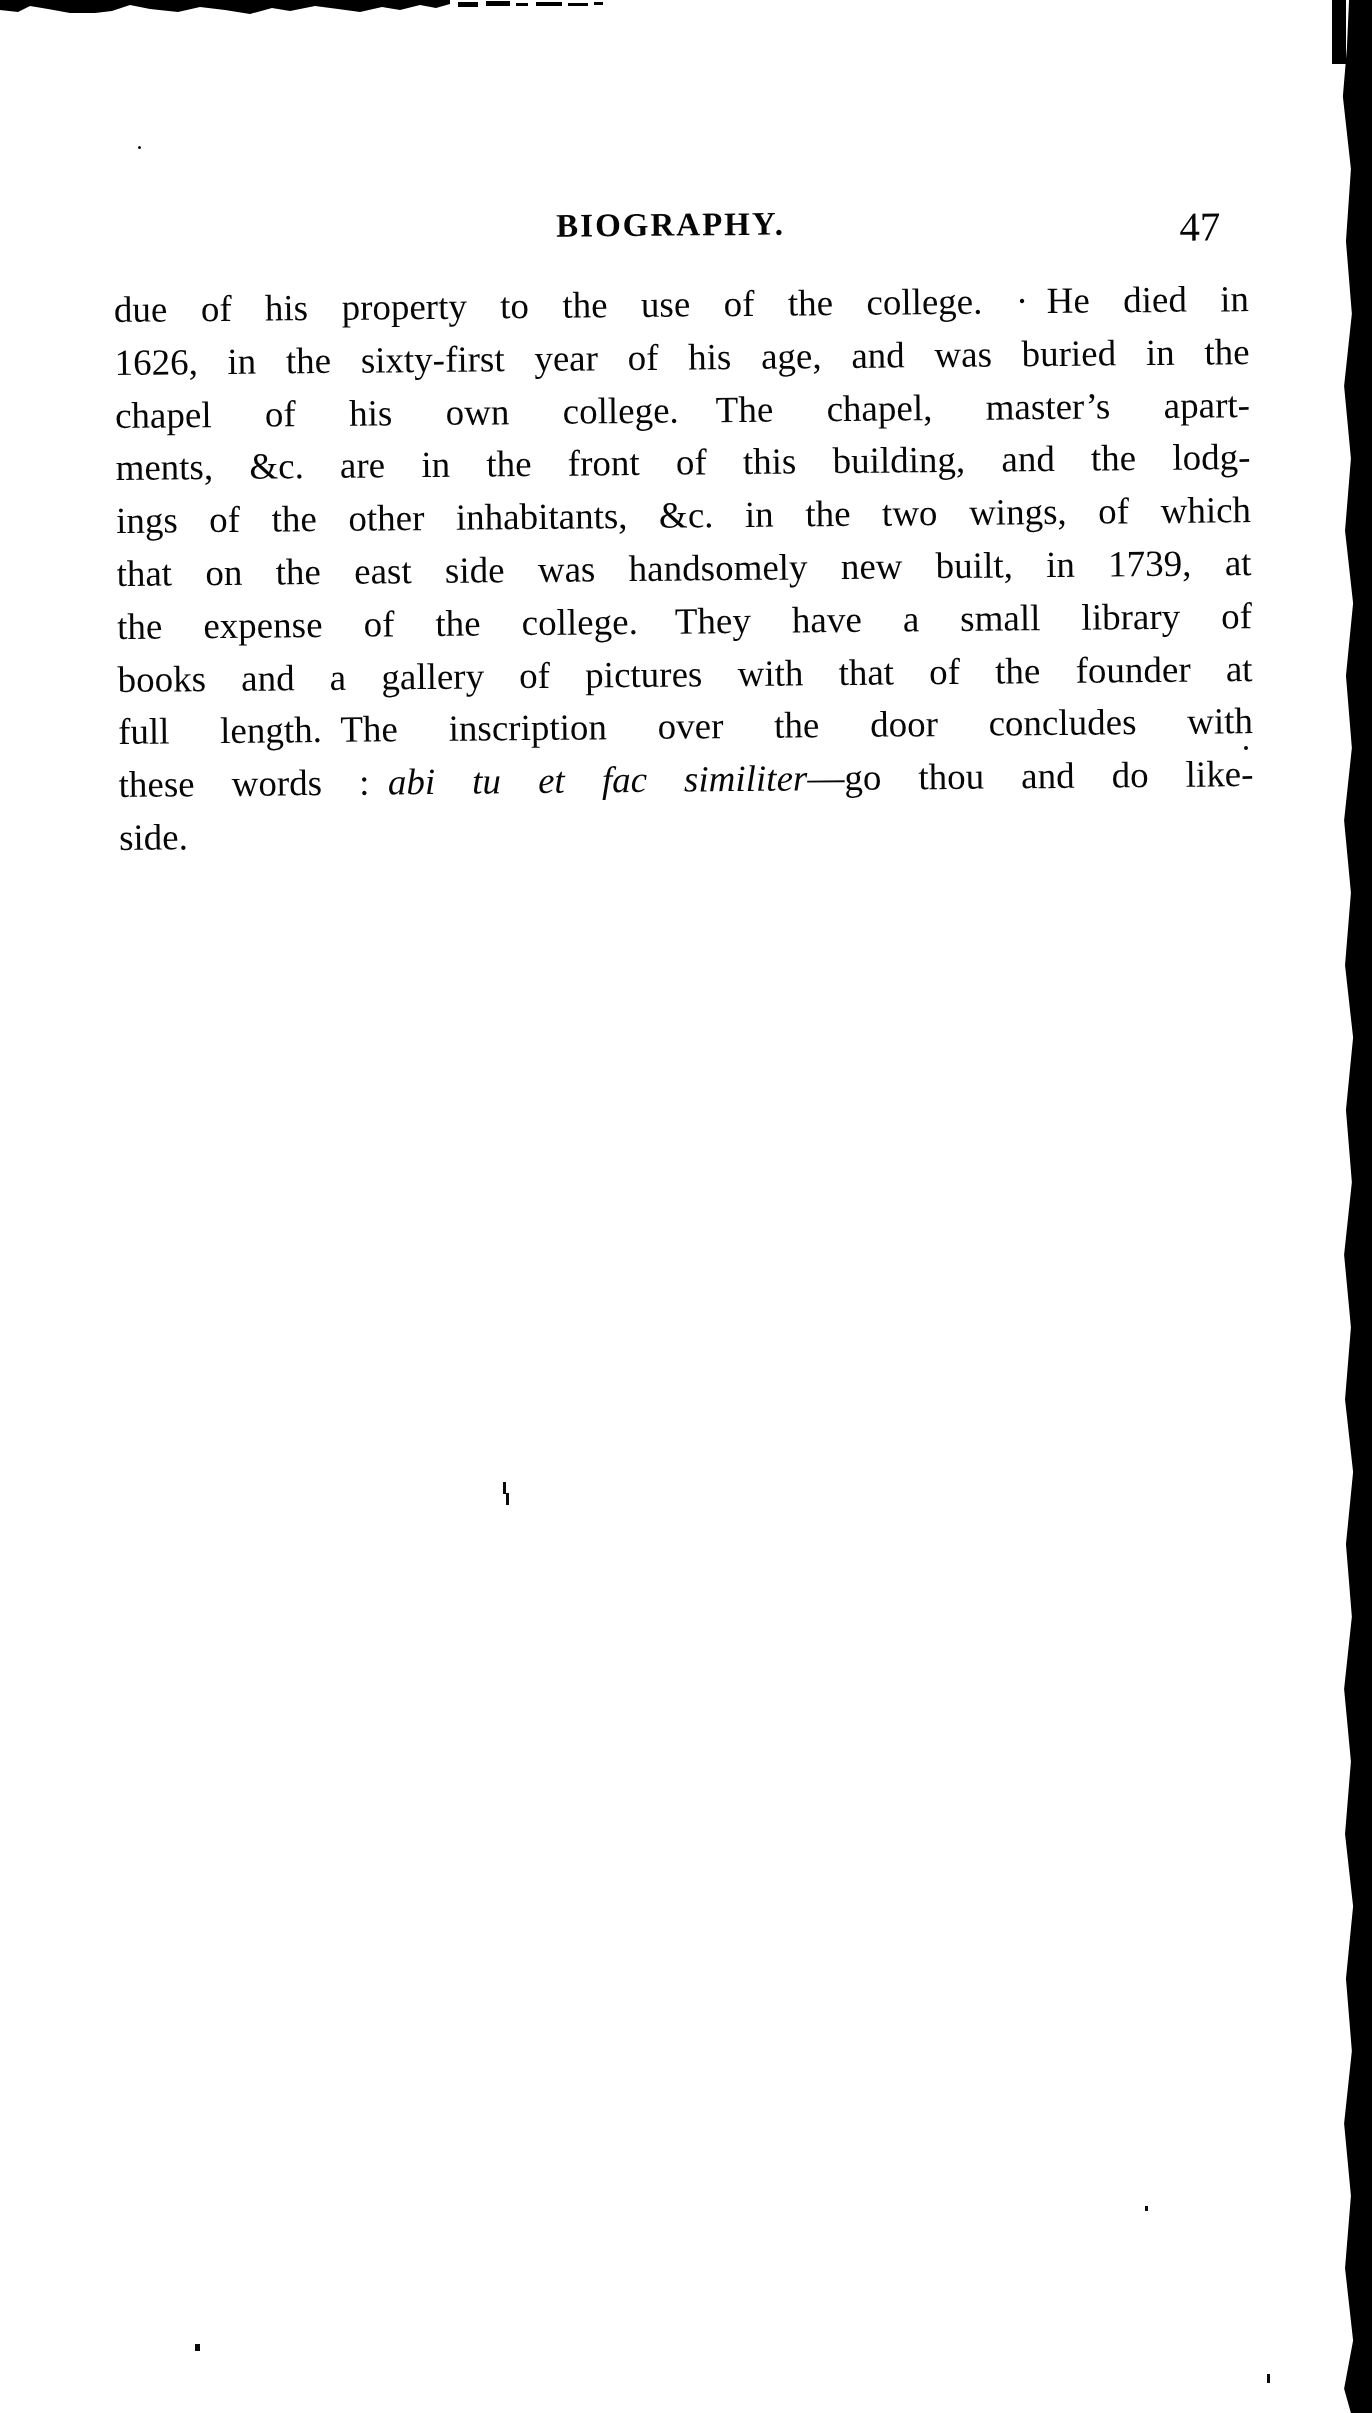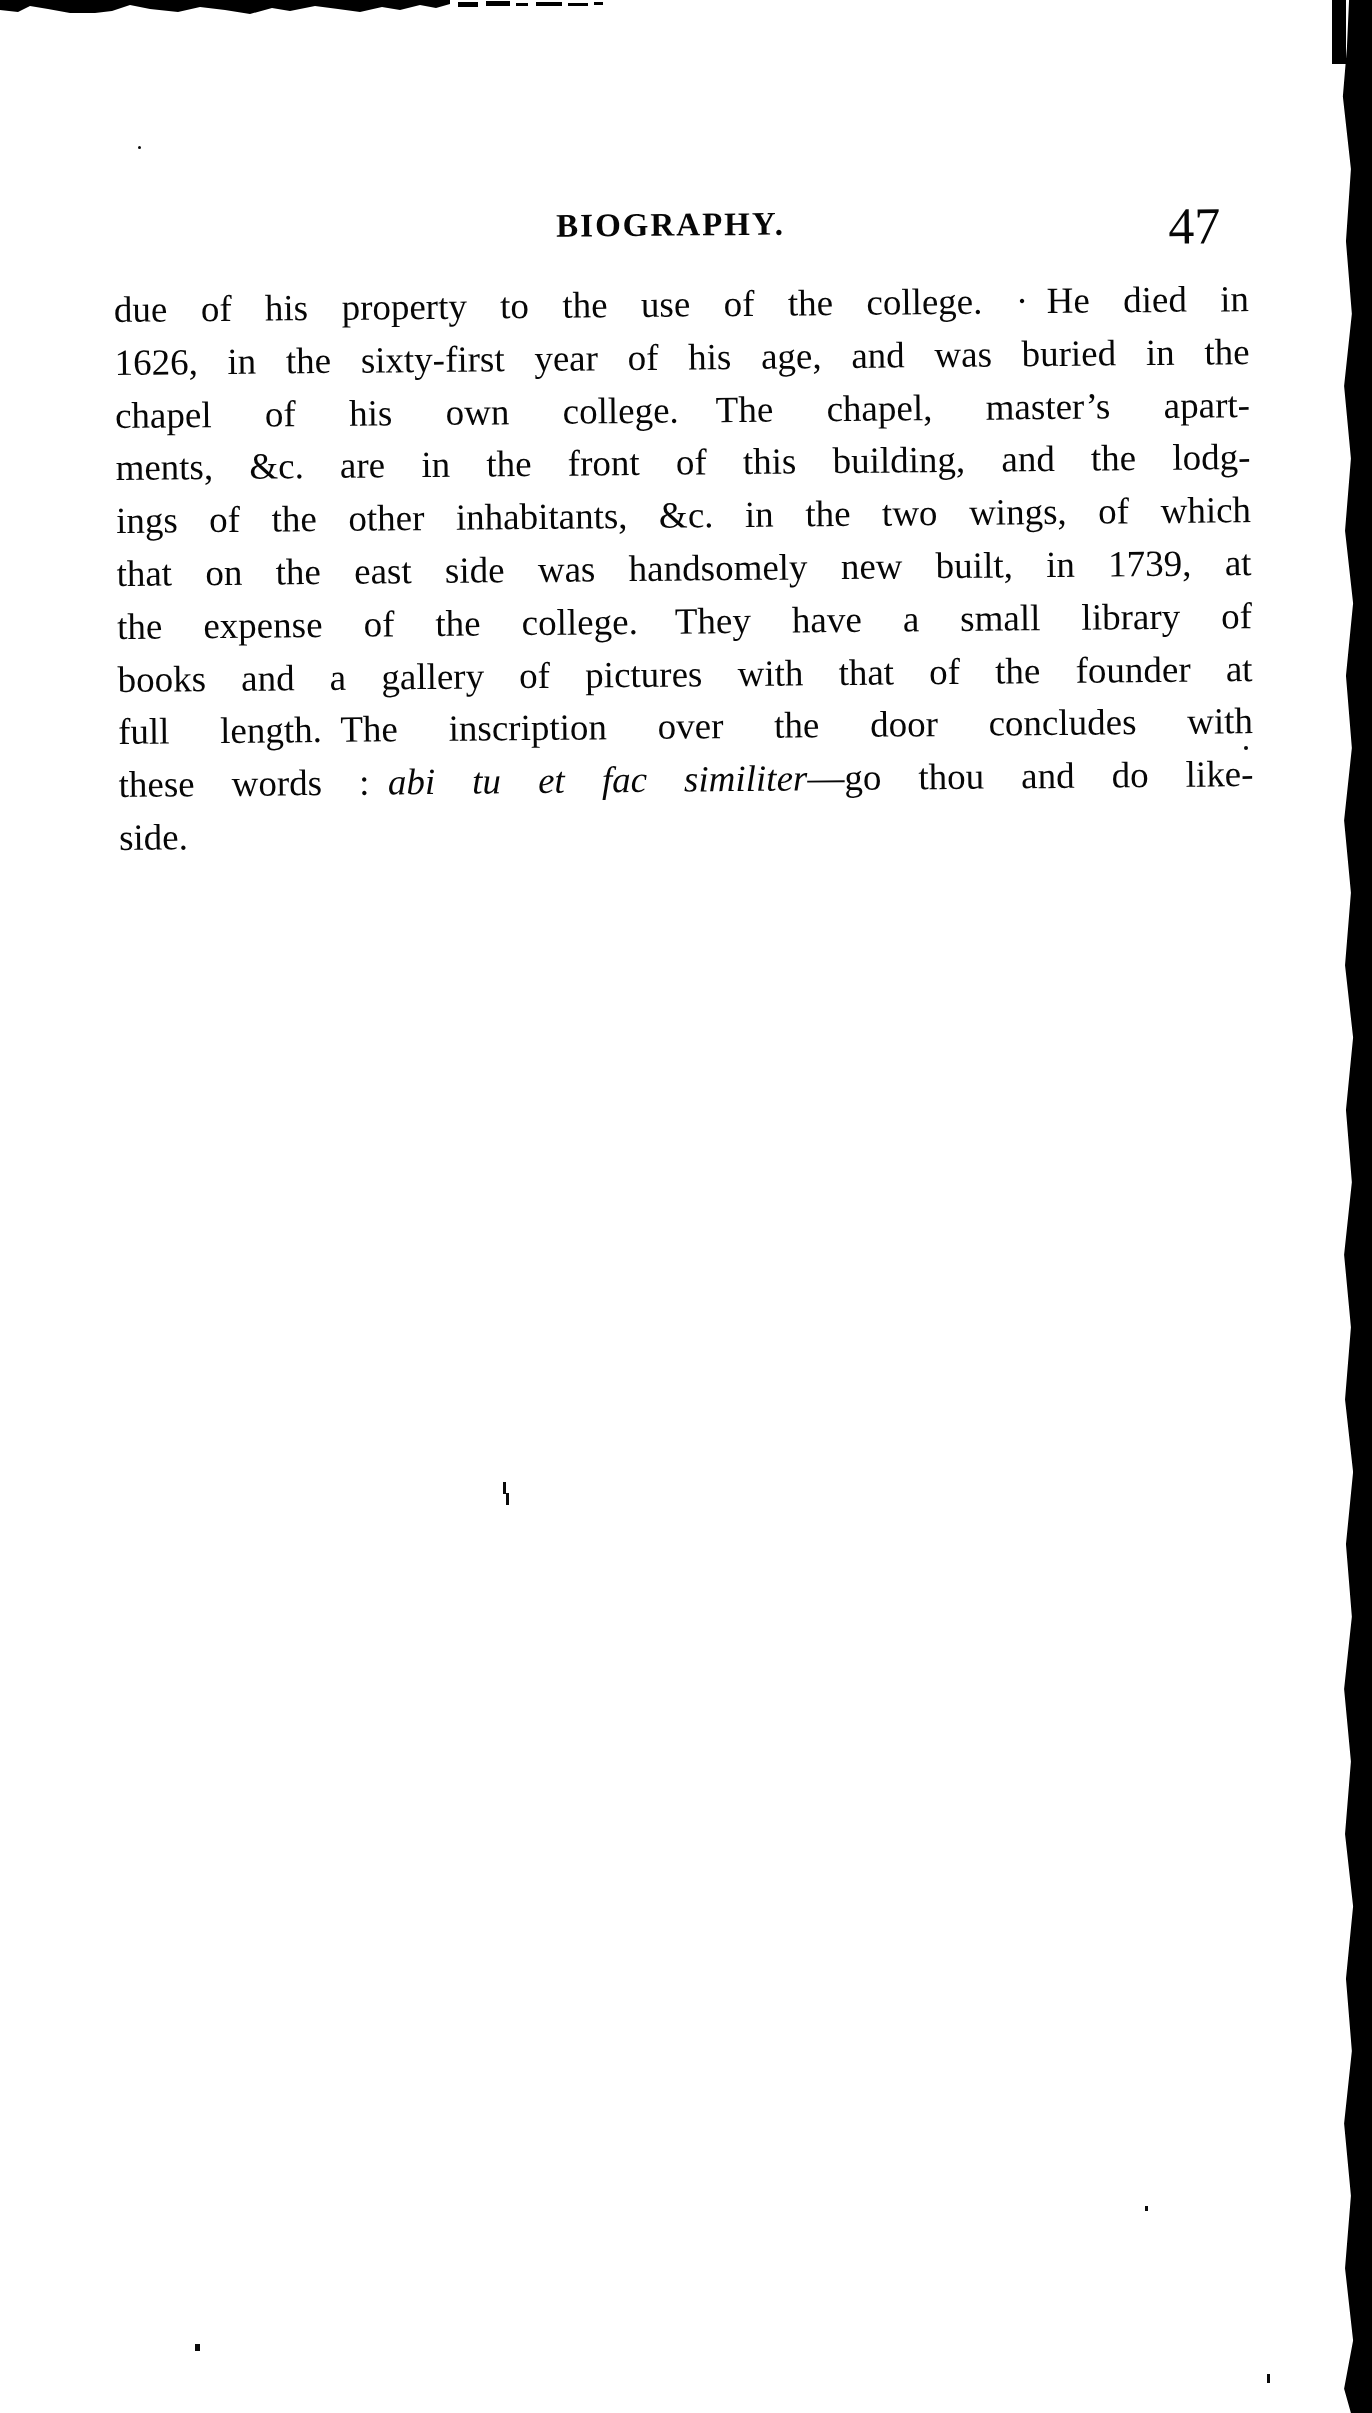--- a/index.html
+++ b/index.html
@@ -40,21 +40,21 @@
     font-size: 33px;
     line-height: 33px;
     font-weight: bold;
     letter-spacing: 2px;
     white-space: nowrap;
   }
   .pagenum {
     position: absolute;
     right: 28px;
     top: 10px;
-    font-size: 52px;
+    font-size: 41px;
     line-height: 44px;
     white-space: nowrap;
   }
 
   .body-text {
     position: absolute;
     top: 79px;
     left: 0;
     right: 0;
   }

